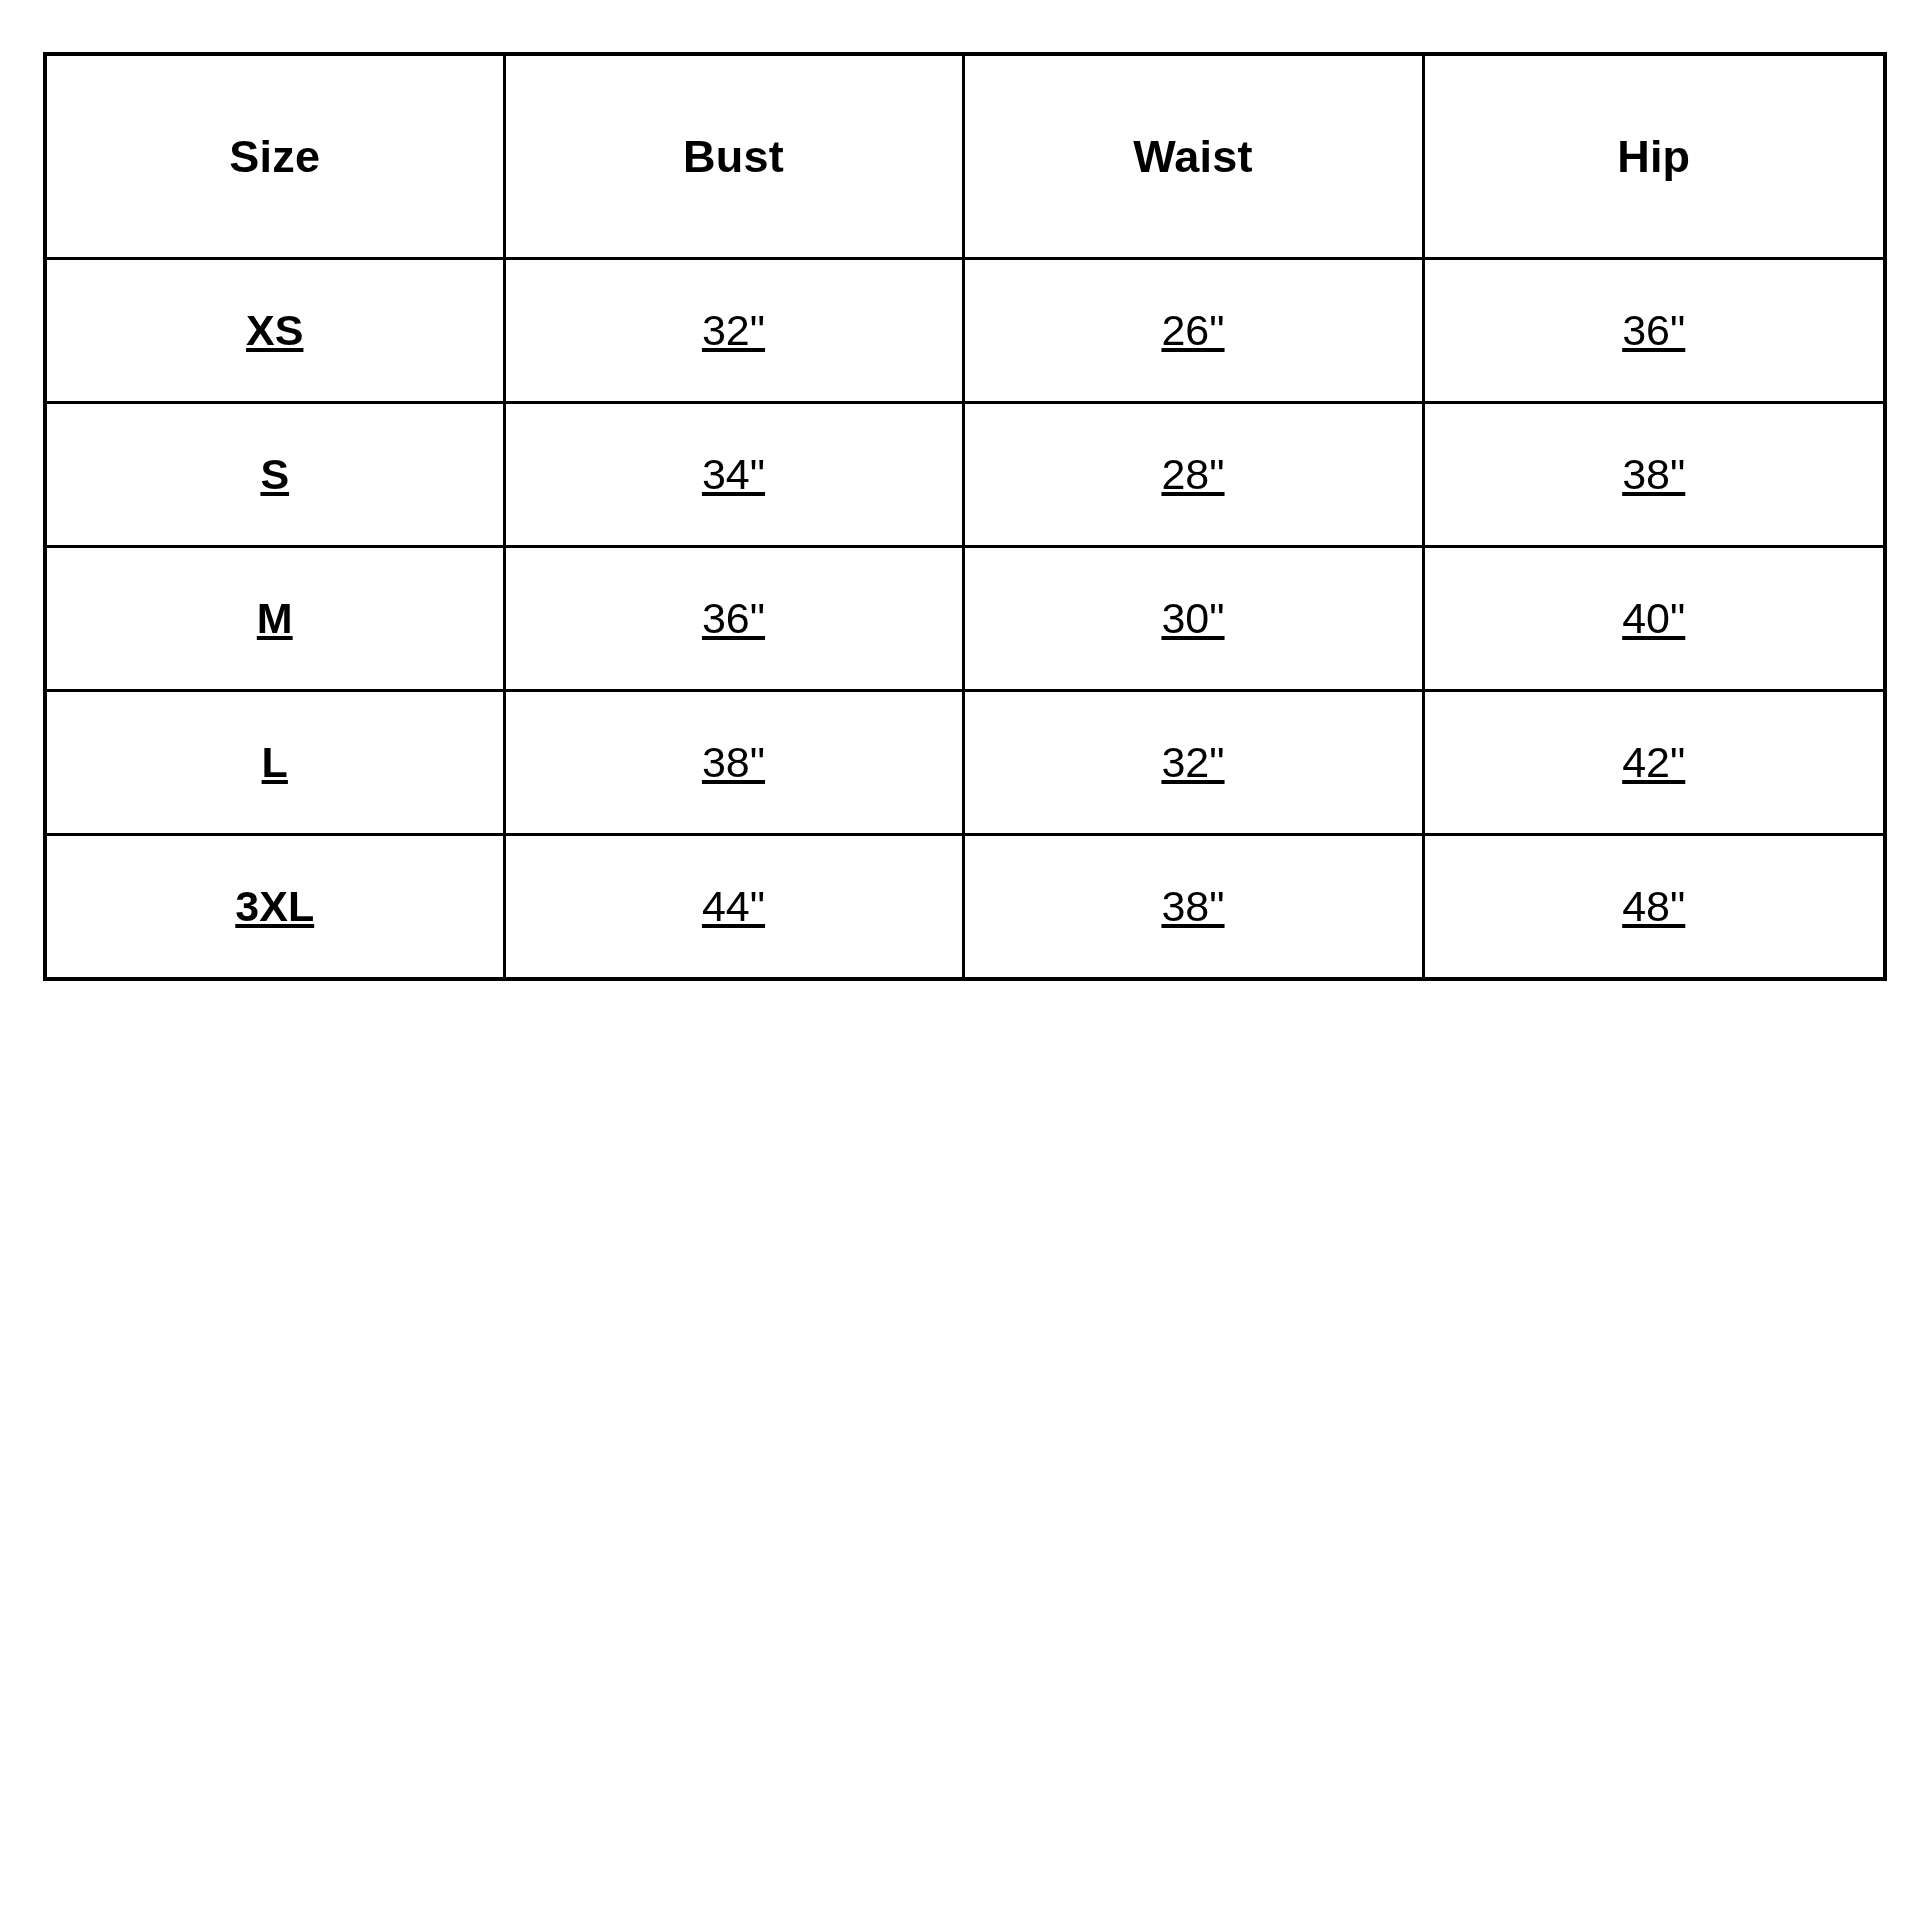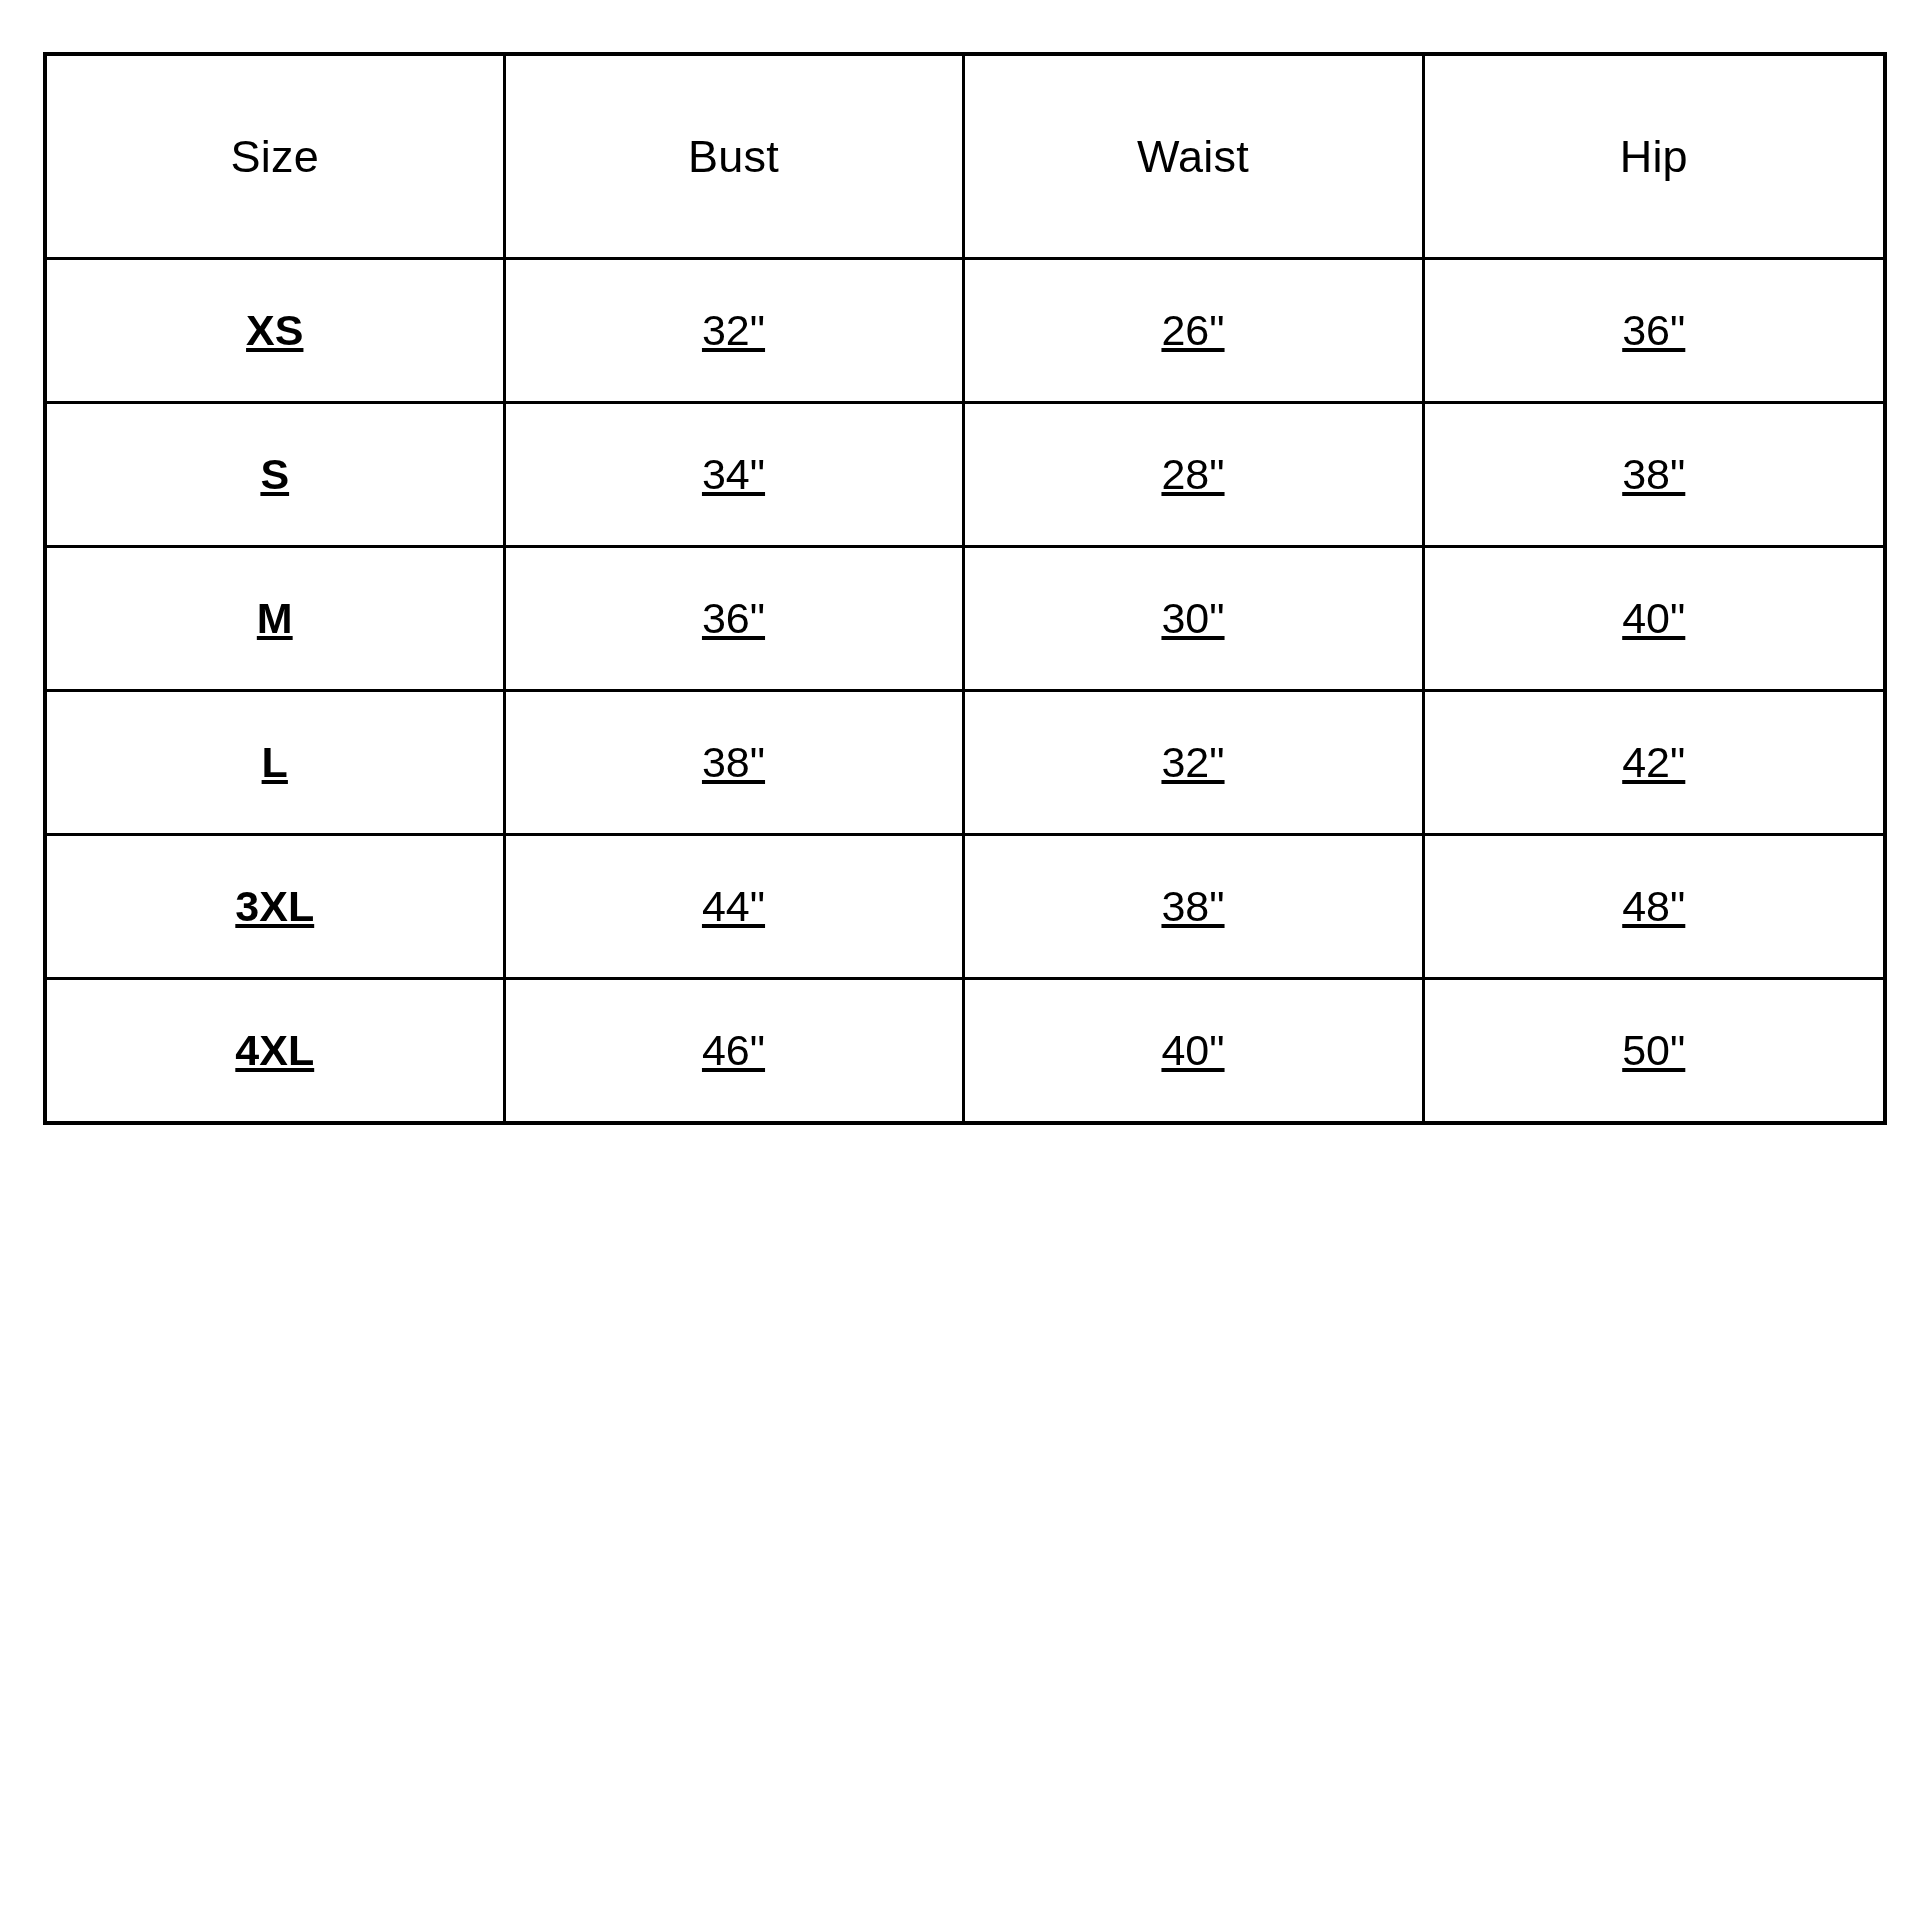--- a/index.html
+++ b/index.html
@@ -48,21 +48,21 @@
     border: 3.6px solid #000000;
     text-align: center;
     vertical-align: middle;
     padding: 0;
     background: #ffffff;
   }
 
   table.size-table thead th {
     height: 201px;
     font-size: 45px;
-    font-weight: 400;
+    font-weight: 700;
     letter-spacing: 0.2px;
     line-height: 1.1;
   }
 
   table.size-table tbody tr {
     height: 141px;
     text-decoration: underline;
   }
 
   table.size-table tbody td {
@@ -121,23 +121,17 @@
           <td>38"</td>
           <td>32"</td>
           <td>42"</td>
         </tr>
         <tr>
           <td class="size-cell">3XL</td>
           <td>44"</td>
           <td>38"</td>
           <td>48"</td>
         </tr>
-        <tr>
-          <td class="size-cell">4XL</td>
-          <td>46"</td>
-          <td>40"</td>
-          <td>50"</td>
-        </tr>
       </tbody>
     </table>
   </div>
 </div>
 
 
 </body></html>

